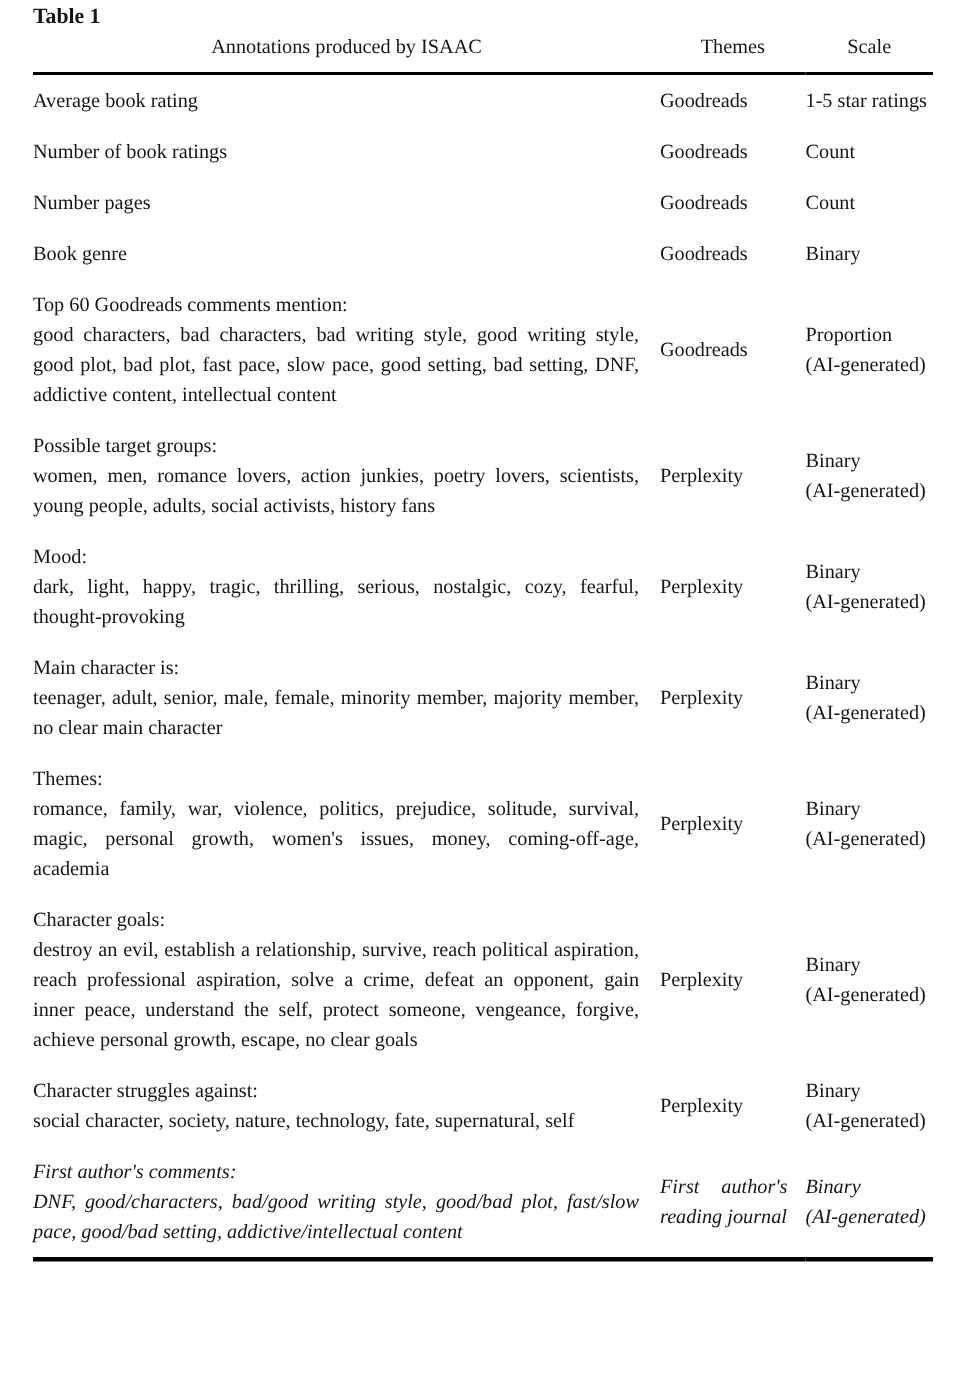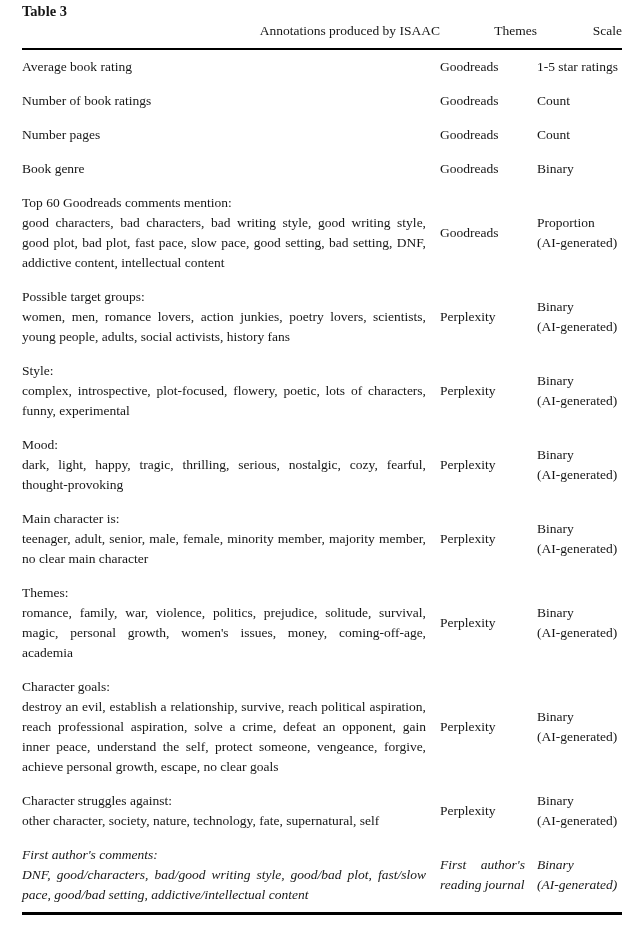--- a/index.html
+++ b/index.html
@@ -27,21 +27,21 @@
     width: 100%;
     border-collapse: collapse;
     table-layout: fixed;
   }
   table.annotations col.c1 { width: 418px; }
   table.annotations col.c2 { width: 97px; }
   table.annotations col.c3 { width: 85px; }
 
   thead th {
     font-weight: 400;
-    text-align: right;
+    text-align: center;
     vertical-align: bottom;
     padding: 1px 0 7px 0;
     border-bottom: 2.5px solid #000000;
     font-size: 13.5px;
   }
   table.annotations {
     border-bottom: 3px solid #000000;
   }
   tbody td {
     vertical-align: middle;
@@ -54,21 +54,21 @@
 
   .bodytext.justify { text-align: justify; }
   .label { text-align: left; }
 
   tr.italic td { font-style: italic; }
 </style>
 </head>
 <body>
 
 <div class="page">
-  <div class="table-title">Table 3</div>
+  <div class="table-title">Table 1</div>
 
   <table class="annotations">
     <colgroup>
       <col class="c1">
       <col class="c2">
       <col class="c3">
     </colgroup>
     <thead>
       <tr>
         <th class="col-ann">Annotations produced by ISAAC</th>
@@ -118,29 +118,20 @@
           <td class="col-ann">
             <div class="label">Possible target groups:</div>
             <div class="bodytext justify">women, men, romance lovers, action junkies, poetry lovers, scientists, young people, adults, social activists, history fans</div>
           </td>
           <td class="col-src">Perplexity</td>
           <td class="col-scale">Binary
 (AI-generated)</td>
         </tr>
         <tr>
           <td class="col-ann">
-            <div class="label">Style:</div>
-            <div class="bodytext justify">complex, introspective, plot-focused, flowery, poetic, lots of characters, funny, experimental</div>
-          </td>
-          <td class="col-src">Perplexity</td>
-          <td class="col-scale">Binary
-(AI-generated)</td>
-        </tr>
-        <tr>
-          <td class="col-ann">
             <div class="label">Mood:</div>
             <div class="bodytext justify">dark, light, happy, tragic, thrilling, serious, nostalgic, cozy, fearful, thought-provoking</div>
           </td>
           <td class="col-src">Perplexity</td>
           <td class="col-scale">Binary
 (AI-generated)</td>
         </tr>
         <tr>
           <td class="col-ann">
             <div class="label">Main character is:</div>
@@ -164,21 +155,21 @@
             <div class="label">Character goals:</div>
             <div class="bodytext justify">destroy an evil, establish a relationship, survive, reach political aspiration, reach professional aspiration, solve a crime, defeat an opponent, gain inner peace, understand the self, protect someone, vengeance, forgive, achieve personal growth, escape, no clear goals</div>
           </td>
           <td class="col-src">Perplexity</td>
           <td class="col-scale">Binary
 (AI-generated)</td>
         </tr>
         <tr>
           <td class="col-ann">
             <div class="label">Character struggles against:</div>
-            <div class="bodytext justify">other character, society, nature, technology, fate, supernatural, self</div>
+            <div class="bodytext justify">social character, society, nature, technology, fate, supernatural, self</div>
           </td>
           <td class="col-src">Perplexity</td>
           <td class="col-scale">Binary
 (AI-generated)</td>
         </tr>
         <tr class="italic">
           <td class="col-ann">
             <div class="label">First author's comments:</div>
             <div class="bodytext justify">DNF, good/characters, bad/good writing style, good/bad plot, fast/slow pace, good/bad setting, addictive/intellectual content</div>
           </td>

